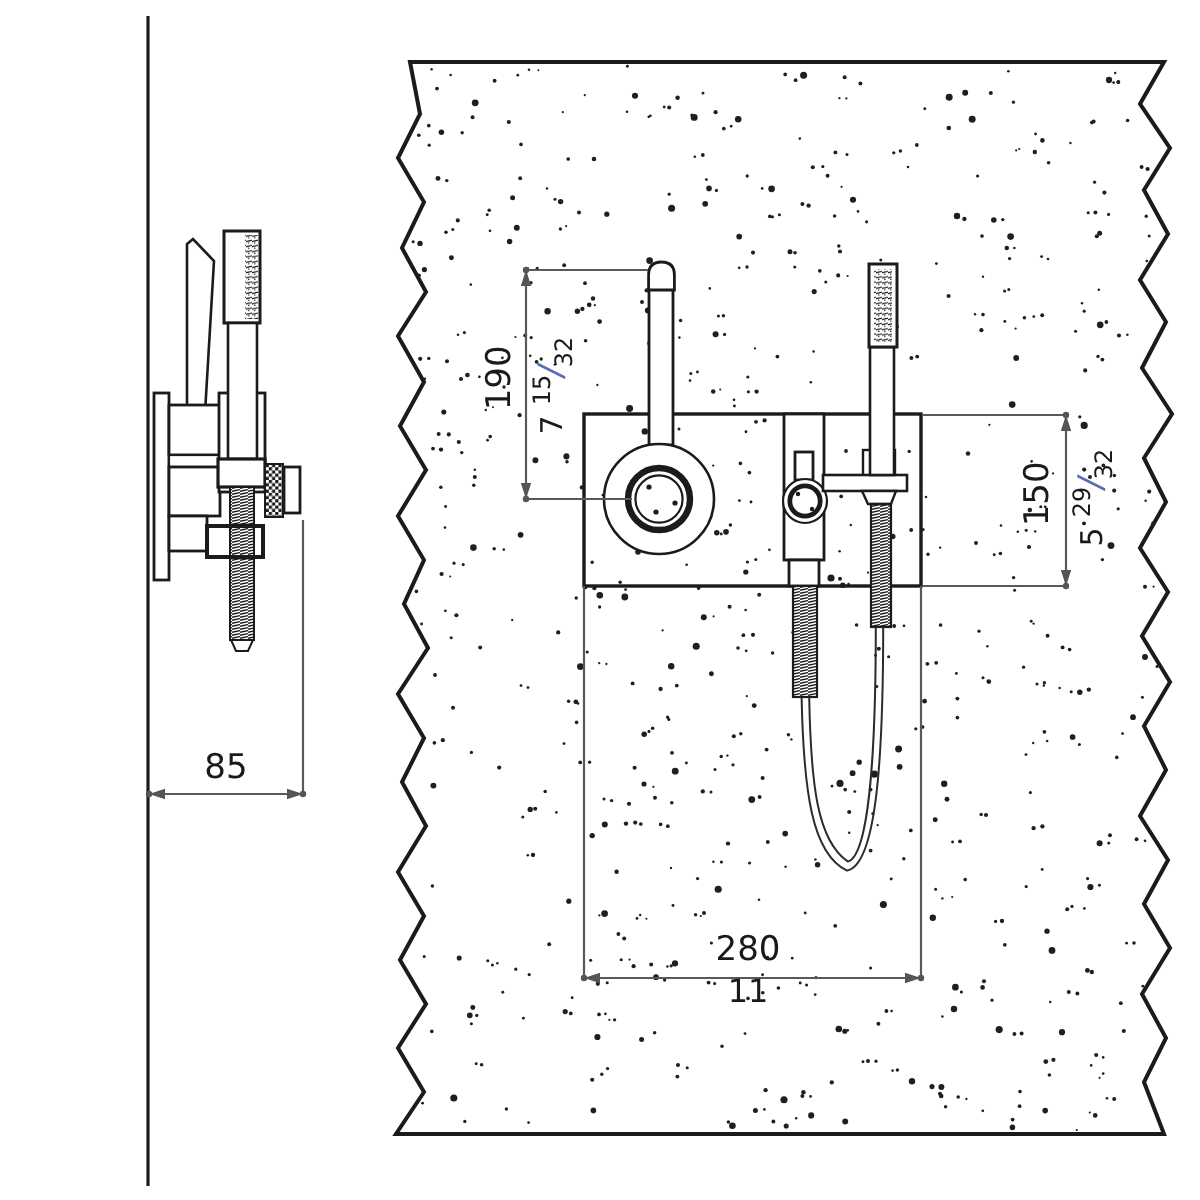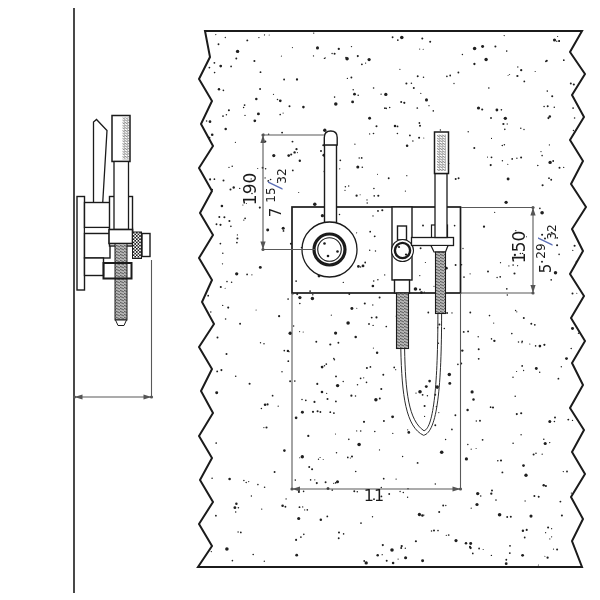--- a/index.html
+++ b/index.html
@@ -915,24 +915,30 @@
         <circle cx="263" cy="249.5" r="1.6"></circle>
     <circle cx="533" cy="207.5" r="1.6"></circle>
         <circle cx="533" cy="293" r="1.6"></circle>
     <circle cx="292" cy="489" r="1.6"></circle>
         <circle cx="460.5" cy="489" r="1.6"></circle>
     <circle cx="74.5" cy="397" r="1.6"></circle>
         <circle cx="151.5" cy="397" r="1.6"></circle>
   </g>
 </svg>
 
+<div class="dim-text mm" style="left:324px;top:467px;">
+  <span>280</span>
+</div>
 <div class="dim-text inch-plain" style="left:324px;top:488px;">
   <span>11</span>
 </div>
 
+<div class="dim-text mm" style="left:63px;top:376px;">
+  <span>85</span>
+</div>
 
 <div class="dim-text mm rot" style="left:201px;top:180px;">
   <span>190</span>
 </div>
 <div class="dim-text rot" style="left:227px;top:181px;">
   <span class="whole">7</span><span class="num">15</span><span class="slash">/</span><span class="den">32</span>
 </div>
 
 <div class="dim-text mm rot" style="left:470px;top:238px;">
   <span>150</span>

